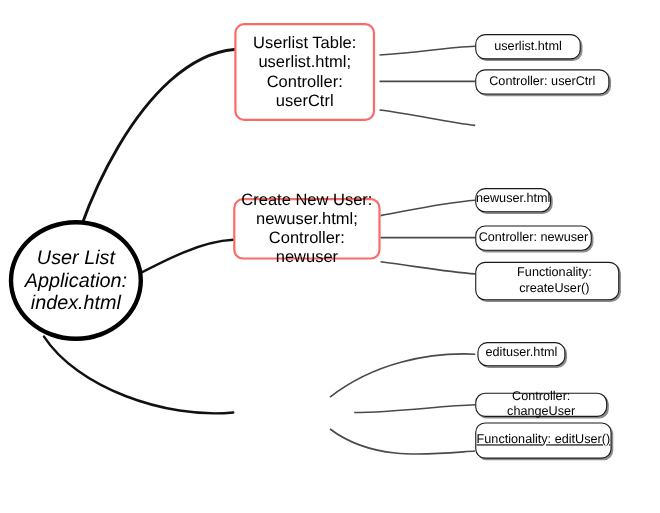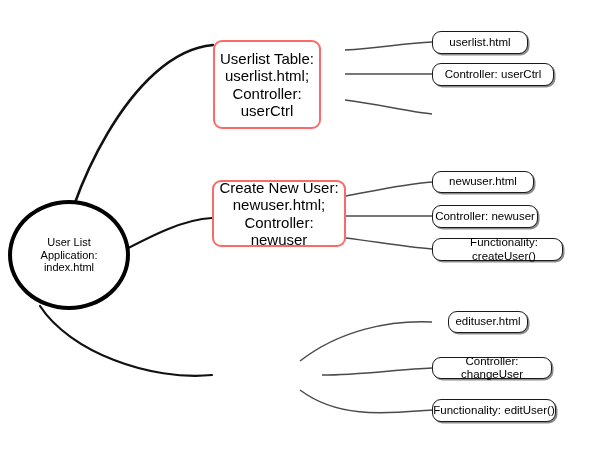--- a/index.html
+++ b/index.html
@@ -32,21 +32,22 @@
     text-align: center;
     color: #000000;
     background: #ffffff;
     line-height: 1.16;
     white-space: pre-line;
   }
   
   .root-node {
     border: 4px solid #000000;
     border-radius: 50%;
-    font-size: 11px;
+    font-size: 18px;
+    font-style: italic;
   }
   
   .red-node {
     border: 2.5px solid #fb6a66;
     border-radius: 9px;
     font-size: 15px;
   }
   
   .leaf-node {
     border: 1.7px solid #1a1a1a;
@@ -80,51 +81,51 @@
     <path d="M 322 375 C 360 375, 400 369, 432 368" fill="none" stroke="#4a4a4a" stroke-width="1.5"></path>
     <path d="M 300 390 C 340 420, 390 413, 432 410" fill="none" stroke="#4a4a4a" stroke-width="1.5"></path>
   </svg>
 
   <div class="node root-node" style="left:8px; top:200px; width:122px; height:110px;">
     <span>User List
 Application:
 index.html</span>
   </div>
 
-  <div class="node red-node" style="left:213px; top:40px; width:108px; height:89px;">
+  <div class="node red-node" style="left:213px; top:21px; width:128px; height:89px;">
     <span>Userlist Table:
 userlist.html;
 Controller:
 userCtrl</span>
   </div>
   <div class="node leaf-node" style="left:432px; top:31px; width:96px; height:23px;">
     <span>userlist.html</span>
   </div>
   <div class="node leaf-node" style="left:432px; top:63px; width:122px; height:23px;">
     <span>Controller: userCtrl</span>
   </div>
 
-  <div class="node red-node" style="left:212px; top:180px; width:134px; height:67px;">
+  <div class="node red-node" style="left:212px; top:180px; width:134px; height:56px;">
     <span>Create New User:
 newuser.html;
 Controller: newuser</span>
   </div>
-  <div class="node leaf-node" style="left:432px; top:171px; width:102px; height:22px;">
+  <div class="node leaf-node" style="left:432px; top:171px; width:69px; height:22px;">
     <span>newuser.html</span>
   </div>
   <div class="node leaf-node" style="left:432px; top:205px; width:106px; height:23px;">
     <span>Controller: newuser</span>
   </div>
-  <div class="node leaf-node" style="left:432px; top:238px; width:131px; height:23px;padding-left:13px;">
+  <div class="node leaf-node" style="left:432px; top:238px; width:131px; height:35px;padding-left:13px;">
     <span>Functionality: createUser()</span>
   </div>
 
-  <div class="node leaf-node" style="left:448px; top:311px; width:80px; height:22px;">
+  <div class="node leaf-node" style="left:434px; top:311px; width:80px; height:22px;">
     <span>edituser.html</span>
   </div>
   <div class="node leaf-node" style="left:432px; top:357px; width:120px; height:22px;">
     <span>Controller: changeUser</span>
   </div>
-  <div class="node leaf-node" style="left:432px; top:399px; width:124px; height:23px;">
+  <div class="node leaf-node" style="left:432px; top:384px; width:124px; height:33px;text-decoration:underline;">
     <span>Functionality: editUser()</span>
   </div>
 
 </div>
 
 </body></html>

